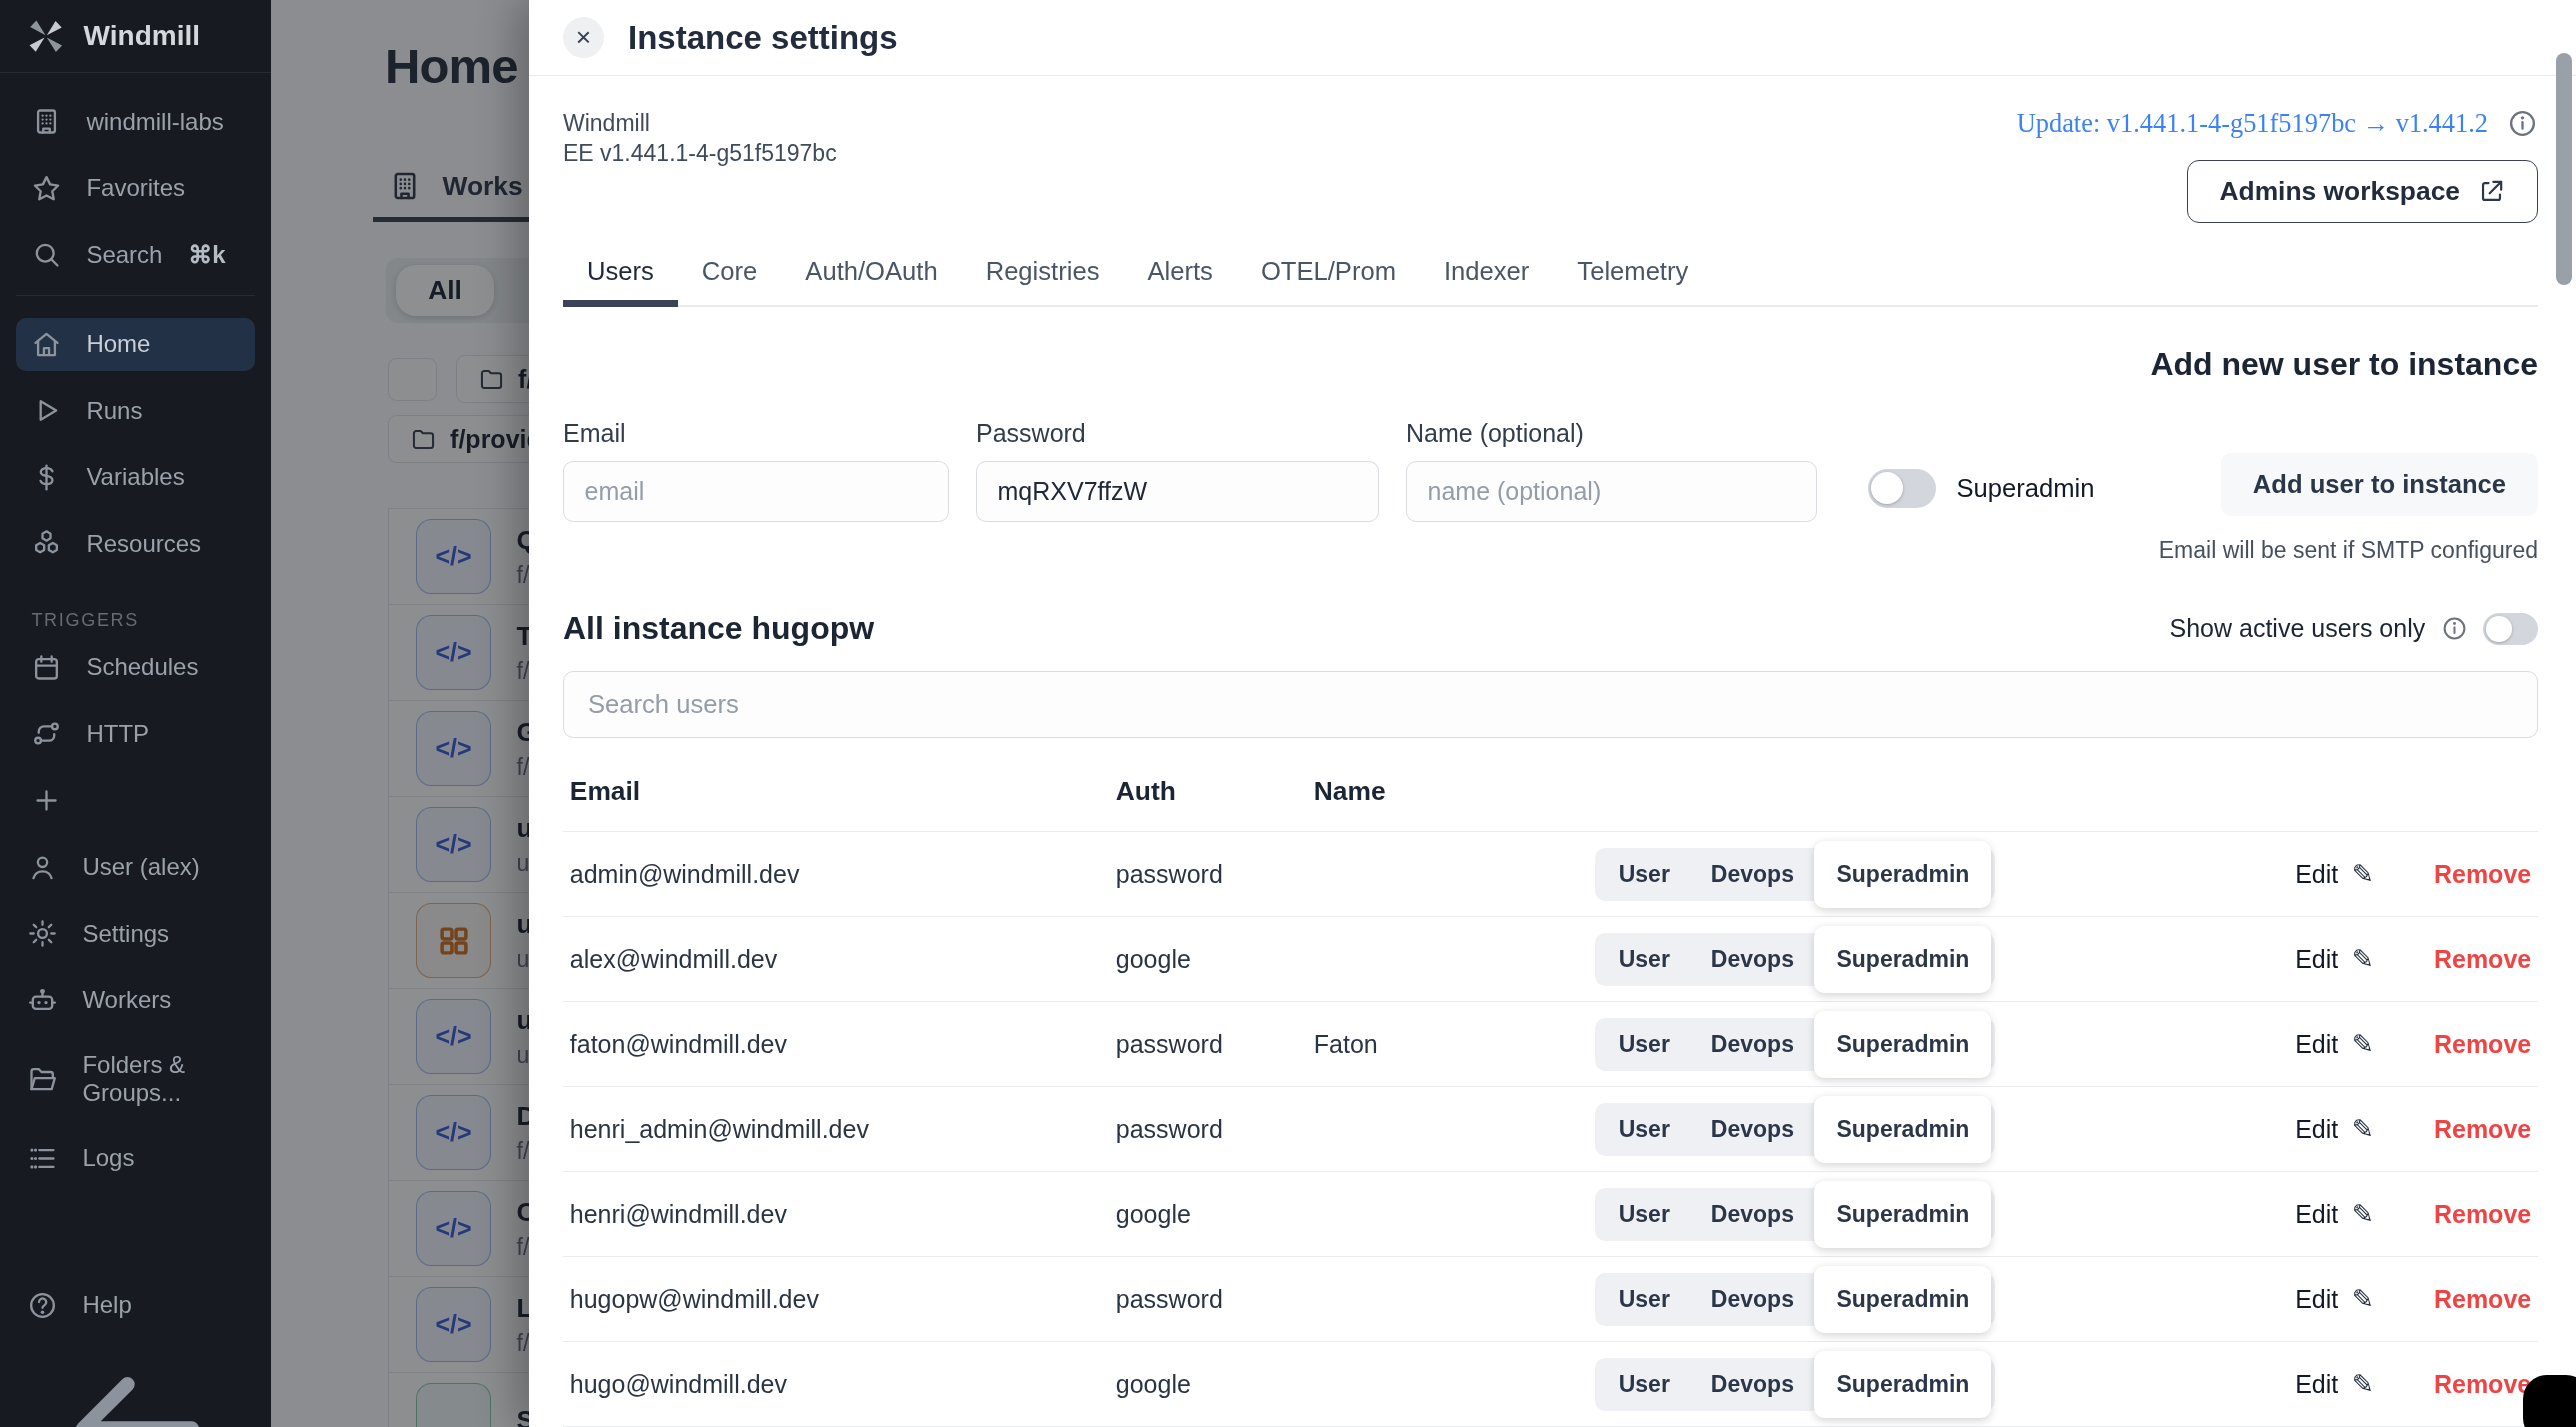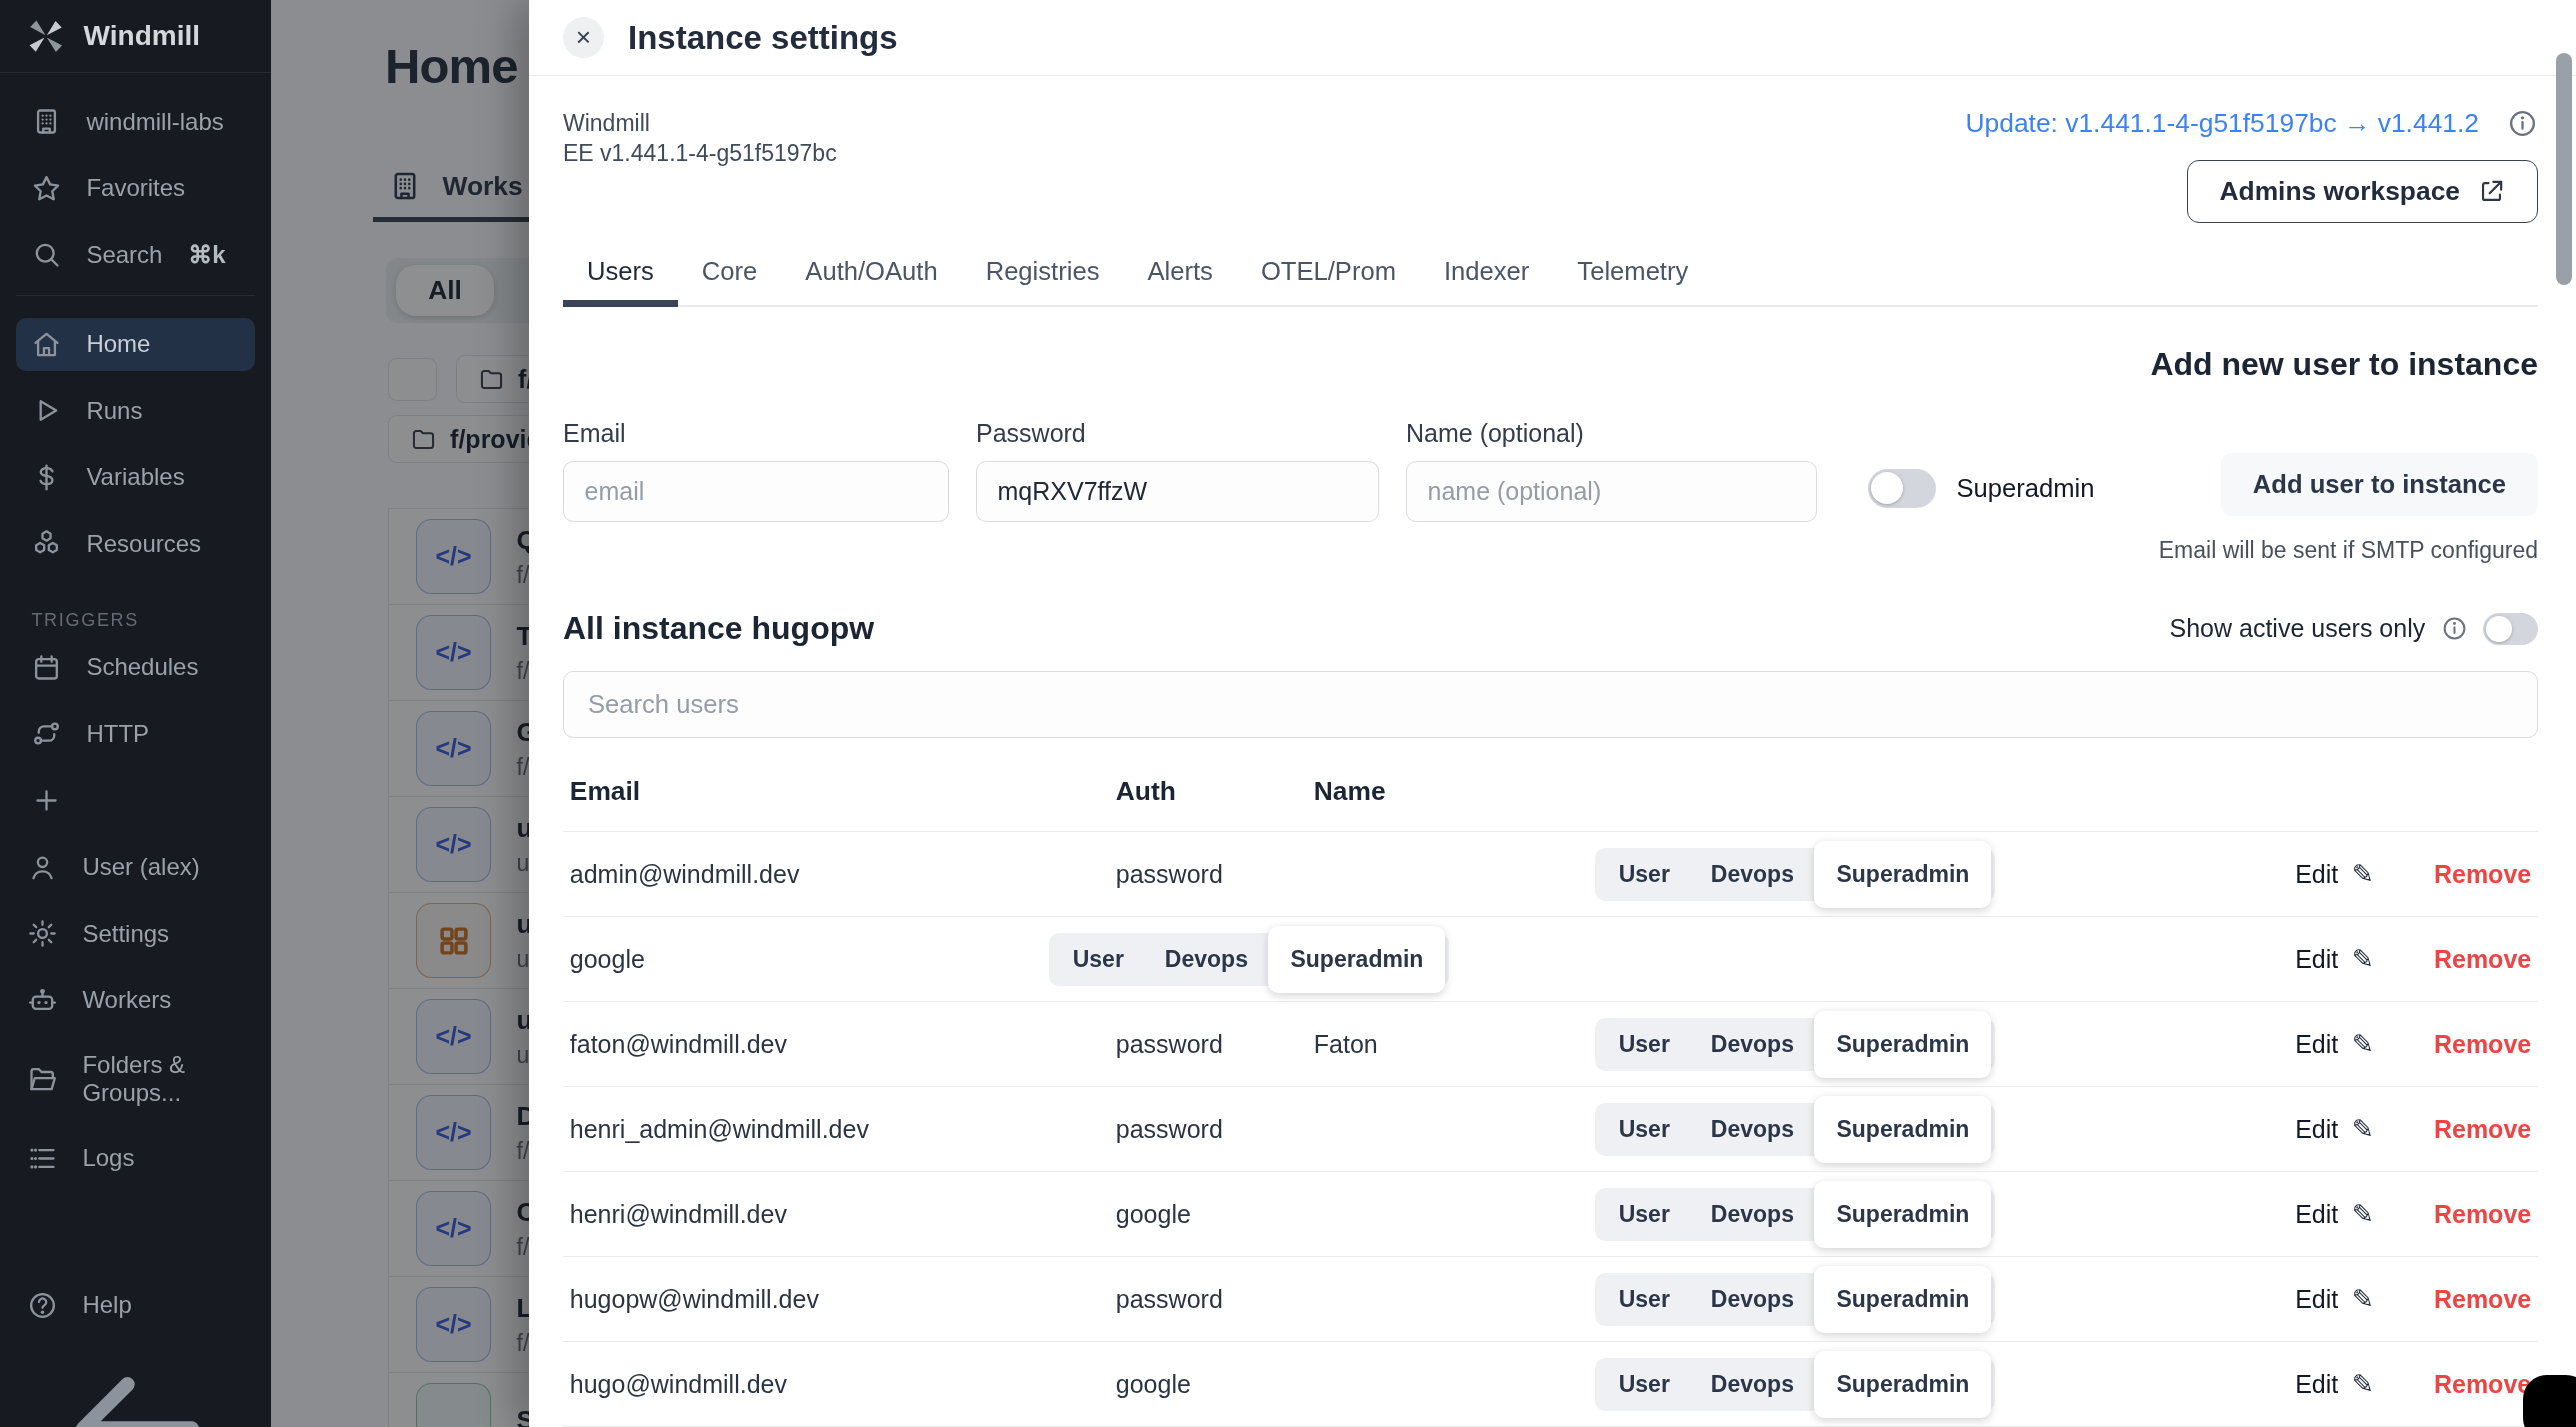--- a/index.html
+++ b/index.html
@@ -53,21 +53,21 @@
   
   .modal { position:absolute; left:529px; top:0; bottom:0; right:0; background:#fff; z-index:40; box-shadow:-12px 0 39px rgba(0,0,0,.28); }
   .m-head { height:76px; display:flex; align-items:center; gap:24px; padding:0 34px; border-bottom:0.9px solid #e8eaee; }
   .close-btn { width:41px; height:41px; border-radius:50%; background:#eef0f2; display:flex; align-items:center; justify-content:center; font-size:26.4px; color:#374151; cursor:pointer; flex:none; }
   .m-title { font-size:33px; font-weight:700; color:#232c3d; }
   .m-body { position:absolute; top:77px; left:0; right:0; bottom:0; padding:31px 38px 0 34px; overflow:hidden; }
 
   .row-version { display:flex; justify-content:space-between; align-items:flex-start; }
   .inst-meta { font-size:23px; color:#3f4a5a; line-height:1.32; }
   .right-col { display:flex; flex-direction:column; align-items:flex-end; gap:20.5px; }
-  .update-wrap { display:flex; align-items:center; gap:28px; }
+  .update-wrap { display:flex; align-items:center; gap:19px;font-family:Liberation Serif, serif; }
   .update-link { font-size:26.4px; color:#3b82f6; cursor:pointer; }
   .info-ico { width:31px; height:31px; color:#6b7280; }
   .admins-btn { display:flex; align-items:center; gap:17px; height:63px; padding:0 31px; border:1.7px solid #3a4254; border-radius:12px; font-size:26.4px; font-weight:600; color:#232c3d; background:#fff; cursor:pointer; }
   .admins-btn .ico { width:29px; height:29px; color:#2b3648; }
 
   .tabs { display:flex; border-bottom:2.6px solid #e8eaee; margin-top:22px; }
   .tab { padding:12px 24px 19px; font-size:25.6px; color:#4a5565; position:relative; cursor:pointer; white-space:nowrap; }
   .tab.active { color:#1f2937; font-weight:400; }
   .tab.active::after { content:""; position:absolute; left:0; right:0; bottom:-2.6px; height:6.8px; background:#3b4457; }
 
@@ -548,20 +548,21 @@
       <span class="row-actions">
         <span class="edit-link">
             <span>Edit</span>
             <span class="pencil">✎</span>
           </span>
         <span class="remove-link">Remove</span>
       </span>
     </div>
     
     <div class="t-row">
+      <span class="c-email">alex@windmill.dev</span>
       <span class="c-auth">google</span>
       <span class="c-name"></span>
       <span class="seg">
         <span class="seg-opt">User</span>
         <span class="seg-opt">Devops</span>
         <span class="seg-opt sel">Superadmin</span>
       </span>
       <span class="row-actions">
         <span class="edit-link">
             <span>Edit</span>

